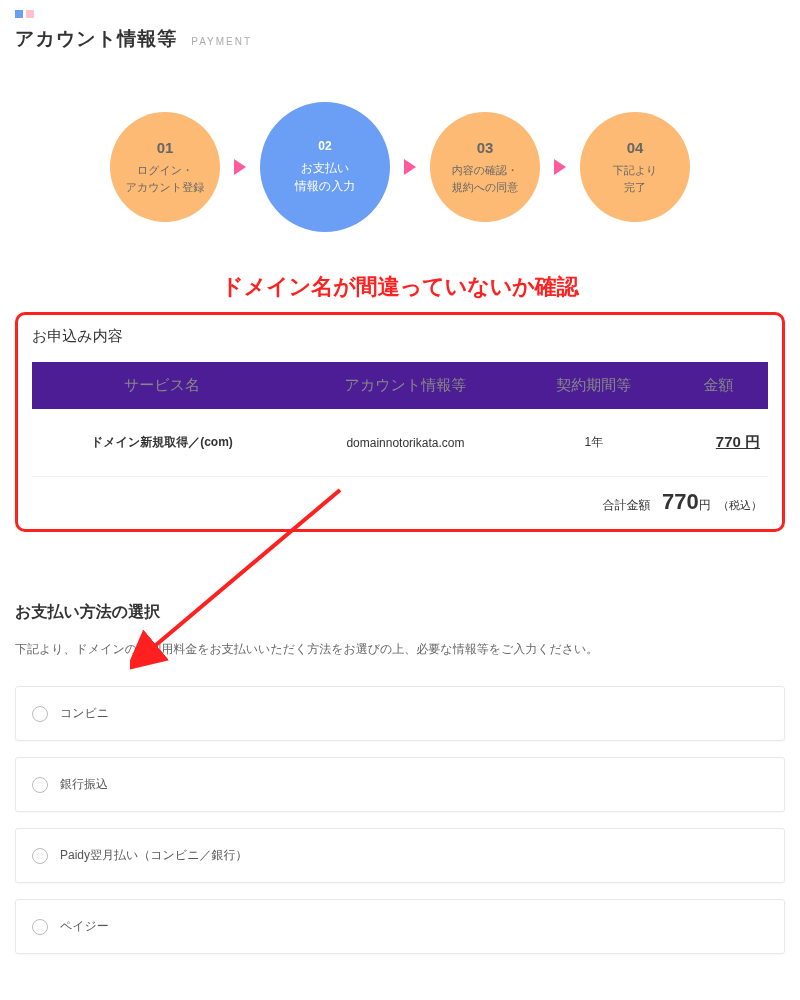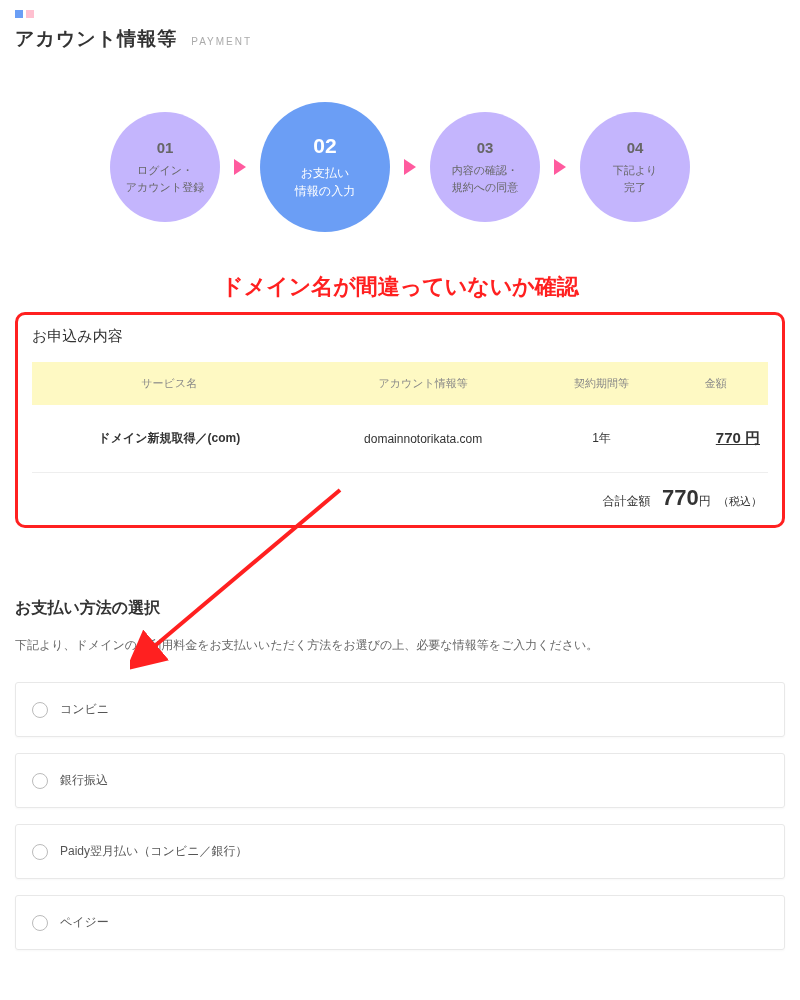--- a/index.html
+++ b/index.html
@@ -10,34 +10,34 @@
 .top-marks span { width: 8px; height: 8px; }
 .mark-blue { background: #6b9ef5; }
 .mark-pink { background: #ffc0d0; }
 
 .page-title-row { display: flex; align-items: baseline; gap: 14px; margin-bottom: 50px; }
 .page-title { font-size: 19px; font-weight: 700; letter-spacing: 1px; }
 .page-title-en { font-size: 10px; letter-spacing: 2px; color: #aaa; }
 
 .steps { display: flex; align-items: center; justify-content: center; gap: 8px; margin-bottom: 40px; }
 .step { width: 110px; height: 110px; border-radius: 50%; display: flex; flex-direction: column; align-items: center; justify-content: center; text-align: center; }
-.step-inactive { background: #c4b5fd; color: #666; }
+.step-inactive { background: #fdba74; color: #666; }
 .step-active { background: #6b9ef5; color: #fff; width: 130px; height: 130px; }
 .step-num { font-size: 15px; font-weight: 700; margin-bottom: 6px; }
-.step-active .step-num { font-size: 21px; }
+.step-active .step-num { font-size: 12px; }
 .step-label { font-size: 11px; line-height: 1.5; white-space: pre-line; }
 .step-active .step-label { font-size: 12px; }
 .arrow { width: 0; height: 0; border-top: 8px solid transparent; border-bottom: 8px solid transparent; border-left: 12px solid #ff5a9e; margin: 0 6px; }
 
 .annotation { text-align: center; font-size: 22px; font-weight: 700; color: #ff2020; margin-bottom: 10px; }
 
 .order-box { border: 3px solid #ff2020; border-radius: 10px; padding: 12px 14px 10px; margin-bottom: 12px; position: relative; }
 .order-title { font-size: 15px; font-weight: 400; margin-bottom: 16px; }
 .order-table { width: 100%; border-collapse: collapse; }
-.order-table thead th { background: #fef9c3; font-size: 11px; font-weight: 400; color: #888; padding: 14px 8px; }
+.order-table thead th { background: #4c1d95; font-size: 15px; font-weight: 400; color: #888; padding: 14px 8px; }
 .order-table tbody td { font-size: 12px; padding: 24px 8px; border-bottom: 1px solid #eee; text-align: center; color: #333; }
 .order-table tbody td.svc { font-weight: 600; }
 .order-table tbody td.amount { text-align: right; font-weight: 700; font-size: 15px; text-decoration: underline; }
 .total-row { text-align: right; padding: 12px 6px 4px; font-size: 12px; }
 .total-row .tot-label { margin-right: 8px; }
 .total-row .tot-amount { font-size: 22px; font-weight: 700; }
 .total-row .tot-tax { font-size: 11px; margin-left: 4px; }
 
 .arrow-svg { position: absolute; left: 130px; top: 480px; pointer-events: none; }
 

